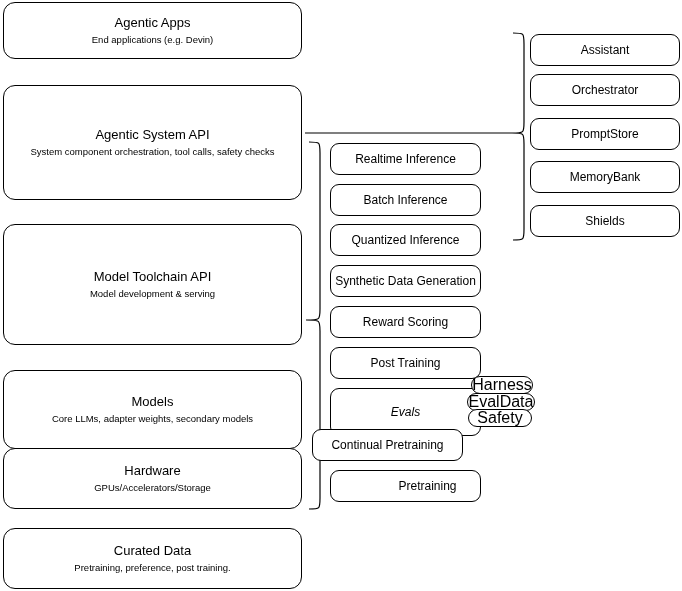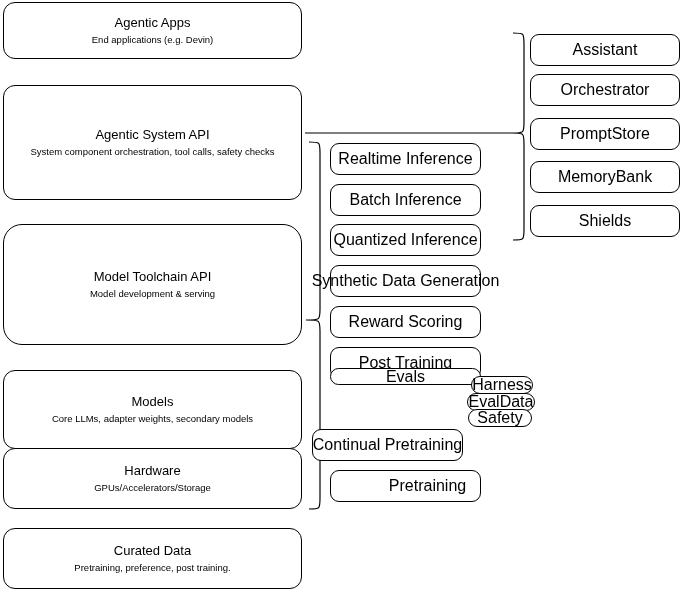--- a/index.html
+++ b/index.html
@@ -46,21 +46,21 @@
   
   .item-box {
     position: absolute;
     box-sizing: border-box;
     border: 1.2px solid #000000;
     border-radius: 9px;
     background: #ffffff;
     display: flex;
     align-items: center;
     justify-content: center;
-    font-size: 16px;
+    font-size: 12px;
     color: #000000;
     white-space: nowrap;
   }
 
   
   .pill {
     position: absolute;
     box-sizing: border-box;
     border: 1.2px solid #000000;
     border-radius: 999px;
@@ -101,21 +101,21 @@
 
   <div id="stack-layer">
       <div class="stack-box" style="left: 3px; top: 2px; width: 299px; height: 57px;">
         <div class="stack-title">Agentic Apps</div>
         <div class="stack-sub">End applications (e.g. Devin)</div>
       </div>
       <div class="stack-box" style="left: 3px; top: 85px; width: 299px; height: 115px;">
         <div class="stack-title">Agentic System API</div>
         <div class="stack-sub">System component orchestration, tool calls, safety checks</div>
       </div>
-      <div class="stack-box" style="left: 3px; top: 224px; width: 299px; height: 121px; border-radius: 19px;">
+      <div class="stack-box" style="left: 3px; top: 224px; width: 299px; height: 121px;">
         <div class="stack-title">Model Toolchain API</div>
         <div class="stack-sub">Model development &amp; serving</div>
       </div>
       <div class="stack-box" style="left: 3px; top: 370px; width: 299px; height: 79px;">
         <div class="stack-title">Models</div>
         <div class="stack-sub">Core LLMs, adapter weights, secondary models</div>
       </div>
       <div class="stack-box" style="left: 3px; top: 448px; width: 299px; height: 61px;">
         <div class="stack-title">Hardware</div>
         <div class="stack-sub">GPUs/Accelerators/Storage</div>
@@ -126,21 +126,21 @@
       </div>
     </div>
 
   <div id="toolchain-layer">
       <div class="item-box" style="left: 330px; top: 143px; width: 151px; height: 32px;">Realtime Inference</div>
       <div class="item-box" style="left: 330px; top: 184px; width: 151px; height: 32px;">Batch Inference</div>
       <div class="item-box" style="left: 330px; top: 224px; width: 151px; height: 32px;">Quantized Inference</div>
       <div class="item-box" style="left: 330px; top: 265px; width: 151px; height: 32px;">Synthetic Data Generation</div>
       <div class="item-box" style="left: 330px; top: 306px; width: 151px; height: 32px;">Reward Scoring</div>
       <div class="item-box" style="left: 330px; top: 347px; width: 151px; height: 32px;">Post Training</div>
-      <div class="item-box" style="left: 330px; top: 368px; width: 151px; height: 17px;">Evals</div>
+      <div class="item-box" style="left: 330px; top: 388px; width: 151px; height: 48px; font-style: italic;">Evals</div>
       <div class="item-box" style="left: 312px; top: 429px; width: 151px; height: 32px;">Continual Pretraining</div>
       <div class="item-box" style="left: 330px; top: 470px; width: 151px; height: 32px; padding-left: 44px;">Pretraining</div>
     </div>
 
   <div id="system-layer">
       <div class="item-box" style="left: 530px; top: 34px; width: 150px; height: 32px;">Assistant</div>
       <div class="item-box" style="left: 530px; top: 74px; width: 150px; height: 32px;">Orchestrator</div>
       <div class="item-box" style="left: 530px; top: 118px; width: 150px; height: 32px;">PromptStore</div>
       <div class="item-box" style="left: 530px; top: 161px; width: 150px; height: 32px;">MemoryBank</div>
       <div class="item-box" style="left: 530px; top: 205px; width: 150px; height: 32px;">Shields</div>

